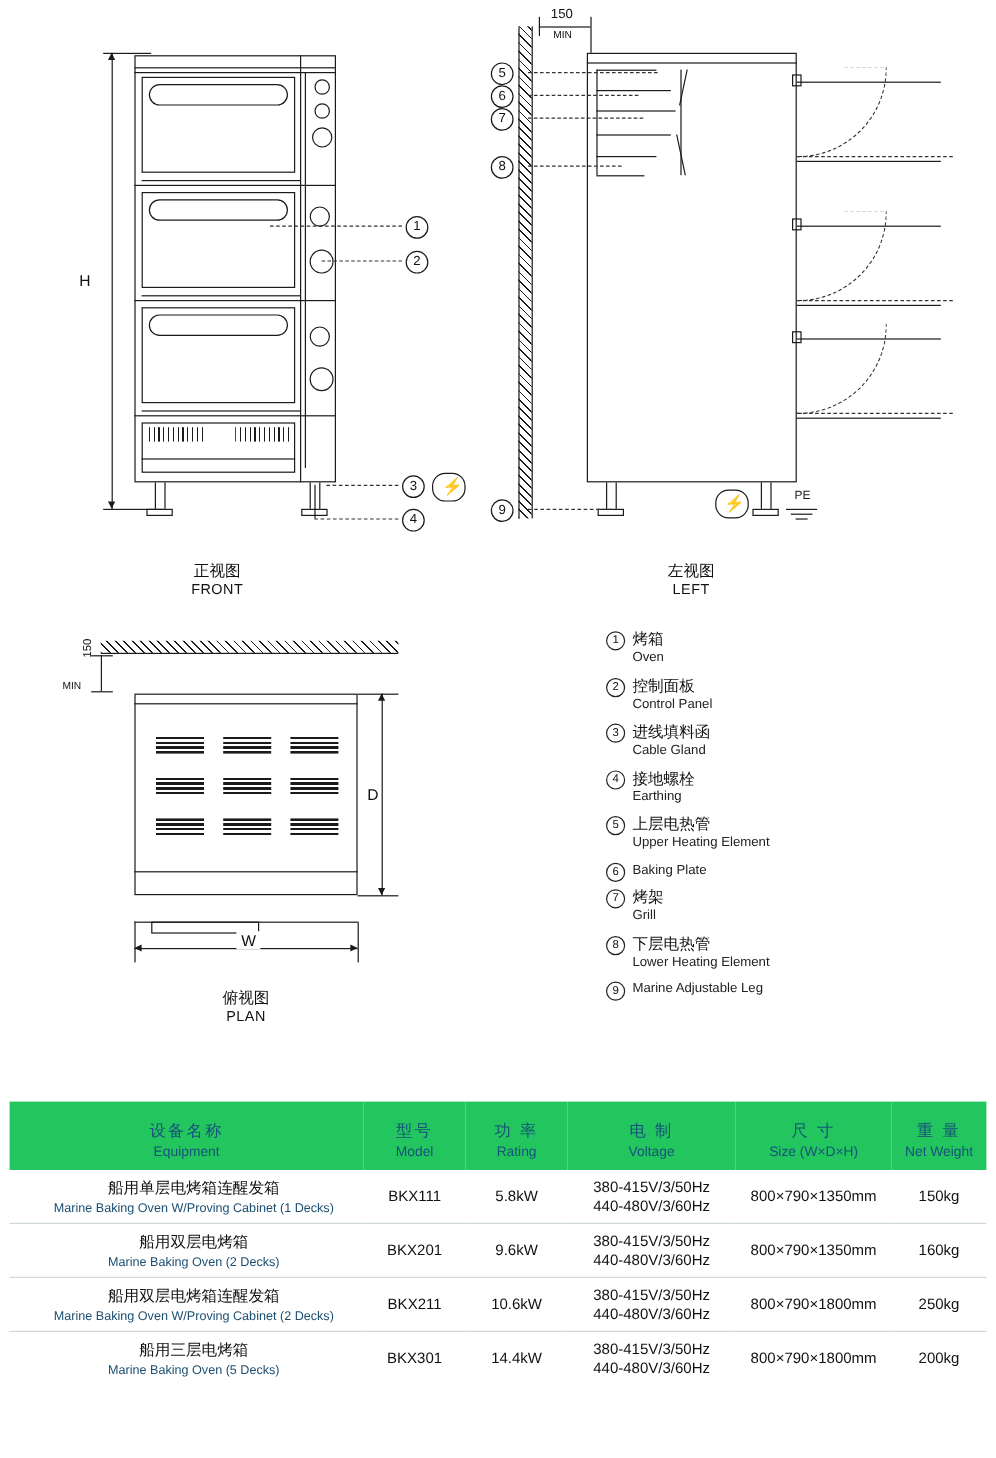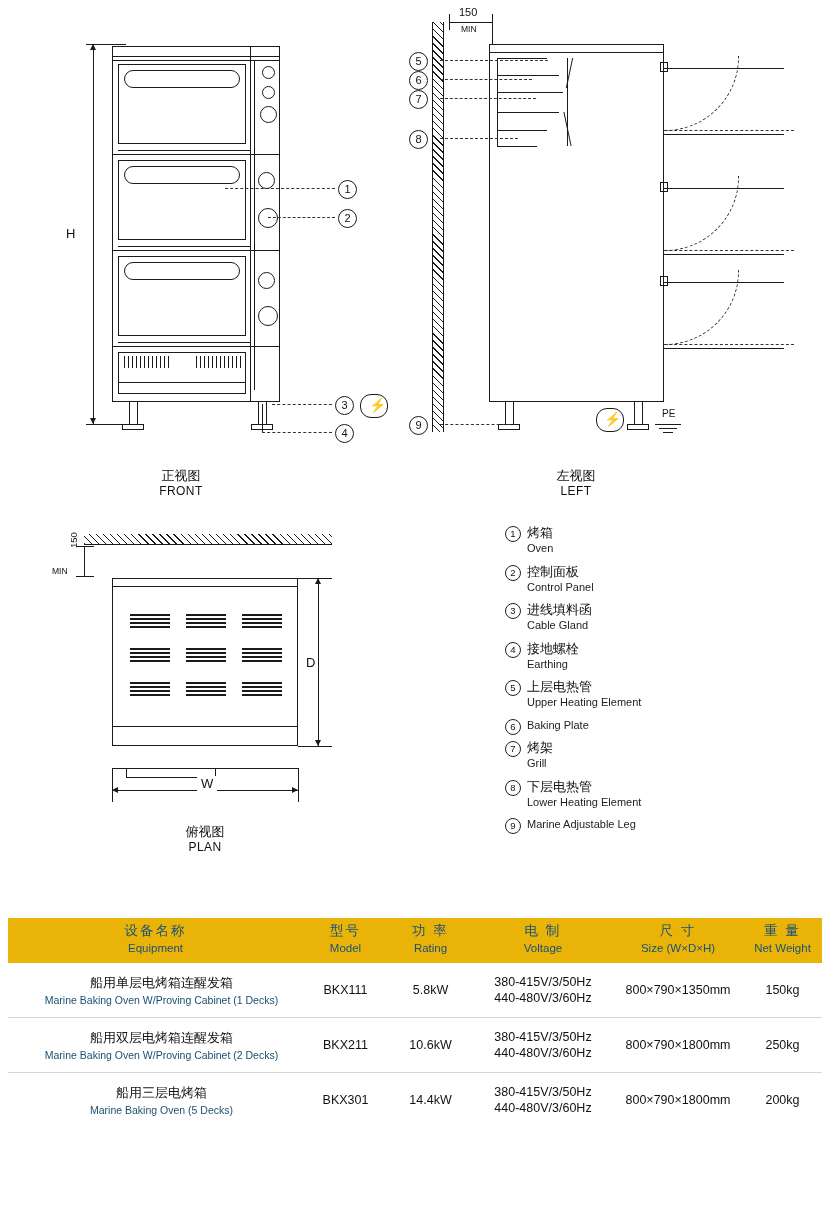--- a/index.html
+++ b/index.html
@@ -37,26 +37,26 @@
     position:absolute;left:0;top:1px;width:14px;height:14px;border:1px solid #222;border-radius:50%;
     font-size:9.5px;line-height:13px;text-align:center;color:#111;
   }
   .leg-cn{font-size:13px;color:#111;line-height:15px;}
   .leg-en{font-size:11px;color:#222;line-height:14px;margin-top:1px;}
 
   
   .tbl{position:absolute;left:8px;top:918px;width:814px;}
   .tbl table{border-collapse:collapse;width:814px;table-layout:fixed;}
   .tbl thead td{
-    background:#eab308;color:#1b4f72;padding:4px 2px 9px 2px;text-align:center;vertical-align:middle;
+    background:#22c55e;color:#1b4f72;padding:16px 2px 9px 2px;text-align:center;vertical-align:middle;
   }
   .th-cn{font-size:13.5px;letter-spacing:2px;color:#17527a;display:block;}
   .th-en{font-size:11.5px;color:#17527a;display:block;margin-top:2px;}
   .tbl tbody td{
-    padding:11px 2px;text-align:center;vertical-align:middle;font-size:12.5px;color:#111;
+    padding:6px 2px;text-align:center;vertical-align:middle;font-size:12.5px;color:#111;
     border-bottom:1px solid #cfd8dd;
     margin-top:32px;
   }
   .tbl tbody tr:last-child td{border-bottom:none;}
   .eq{text-align:left;padding-left:14px !important;}
   .eq-cn{font-size:13px;color:#111;display:block;}
   .eq-en{font-size:10.5px;color:#1b4f72;display:block;margin-top:2px;}
   .volt{line-height:16px;font-size:12.5px;}
   .hatch{
     position:absolute;
@@ -359,20 +359,34 @@
           <td>5.8kW</td>
           <td class="volt">
             <span>380-415V/3/50Hz</span><br>
             <span>440-480V/3/60Hz</span>
           </td>
           <td>800×790×1350mm</td>
           <td>150kg</td>
         </tr>
         <tr>
           <td class="eq">
+            <span class="eq-cn">船用双层电烤箱</span>
+            <span class="eq-en">Marine Baking Oven (2 Decks)</span>
+          </td>
+          <td>BKX201</td>
+          <td>9.6kW</td>
+          <td class="volt">
+            <span>380-415V/3/50Hz</span><br>
+            <span>440-480V/3/60Hz</span>
+          </td>
+          <td>800×790×1350mm</td>
+          <td>160kg</td>
+        </tr>
+        <tr>
+          <td class="eq">
             <span class="eq-cn">船用双层电烤箱连醒发箱</span>
             <span class="eq-en">Marine Baking Oven W/Proving Cabinet  (2 Decks)</span>
           </td>
           <td>BKX211</td>
           <td>10.6kW</td>
           <td class="volt">
             <span>380-415V/3/50Hz</span><br>
             <span>440-480V/3/60Hz</span>
           </td>
           <td>800×790×1800mm</td>

